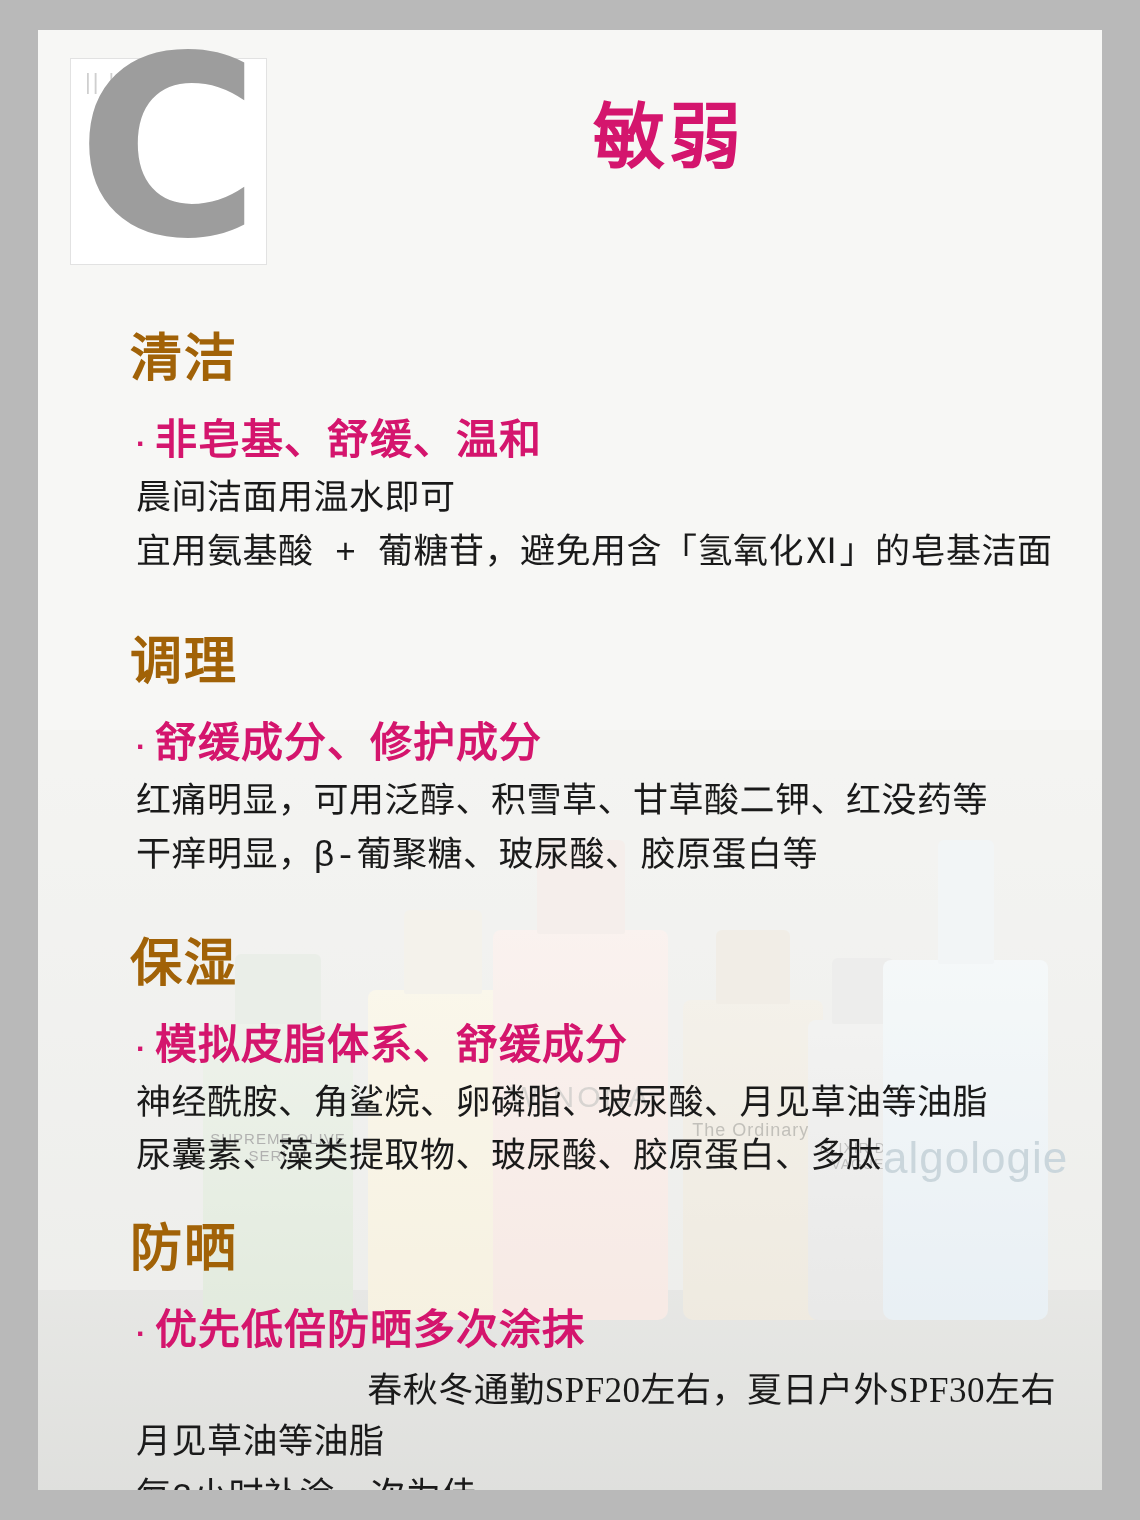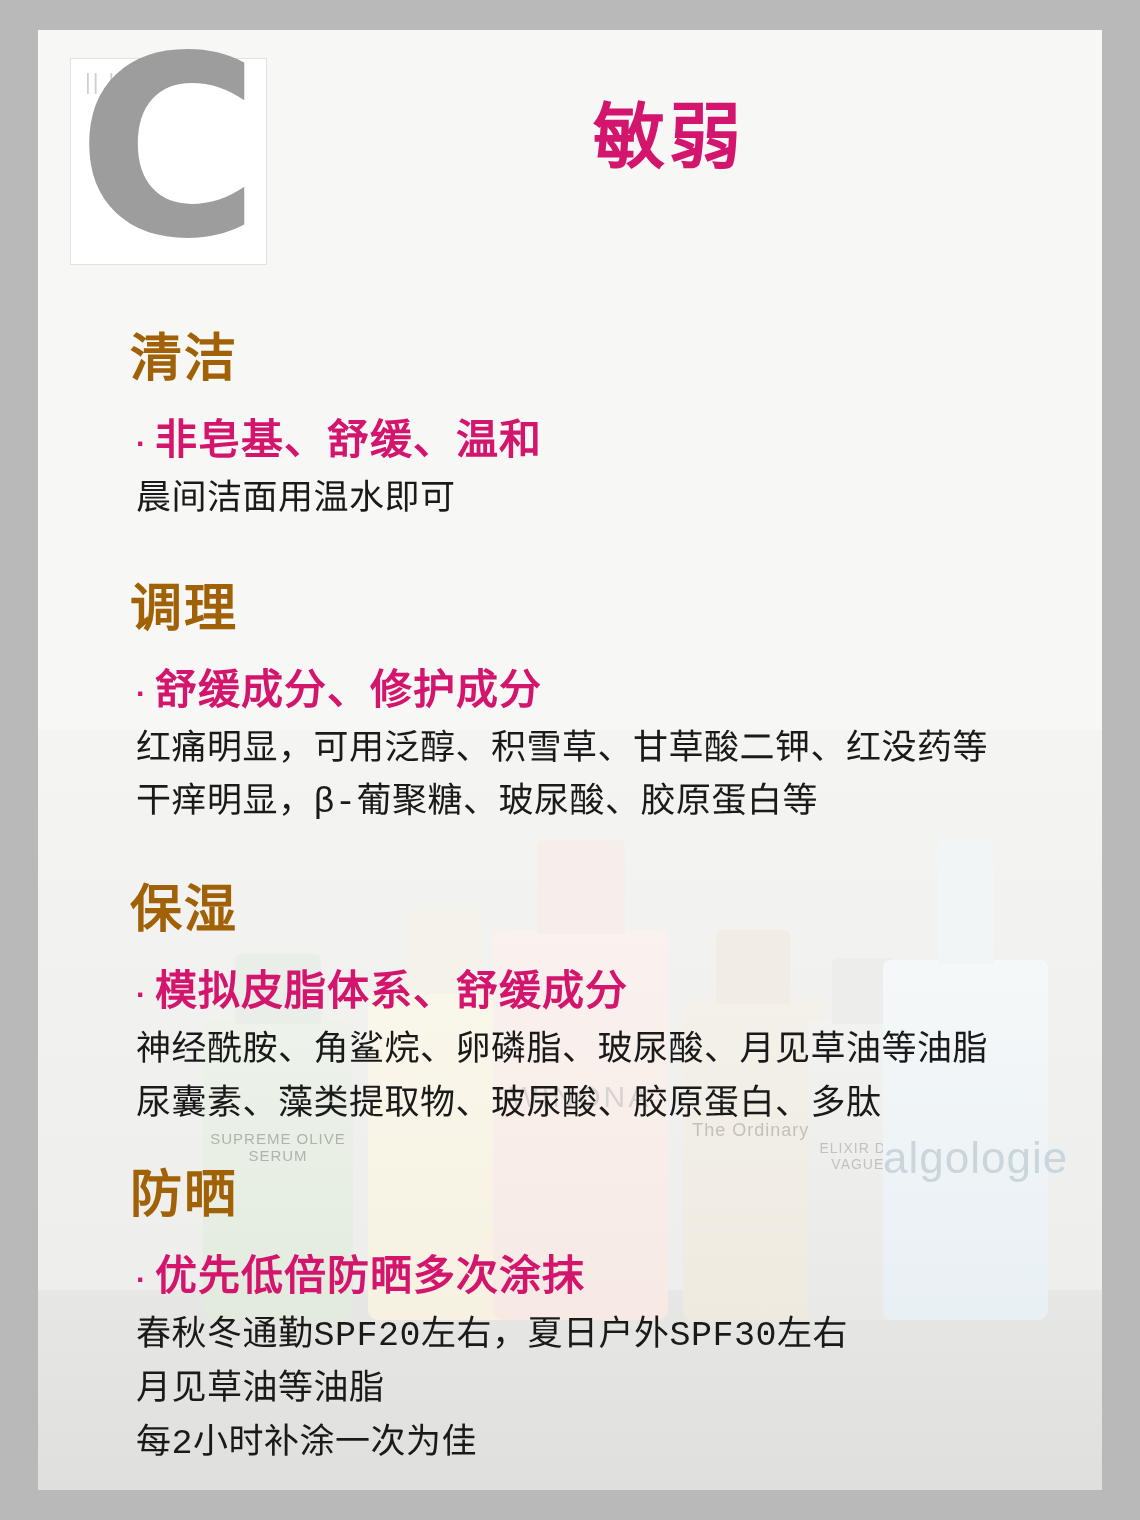--- a/index.html
+++ b/index.html
@@ -169,21 +169,22 @@
   }
   .sec-body {
     font-size: 35px;
     color: #1a1a1a;
     line-height: 1.42;
     margin: 0 0 4px 52px;
     letter-spacing: 0.5px;
     font-family: Liberation Mono, monospace;
   }
   .sec-body.mono {
-    font-family: Liberation Mono, monospace;
+    font-family: Liberation Serif, serif;
+    text-align: right;
   }
   .s-clean .sec-title { margin-top: 56px; }
   .s-tone .sec-title { margin-top: 40px; }
   .s-moist .sec-title { margin-top: 38px; }
   .s-sun .sec-title { margin-top: 22px; }
 </style>
 </head>
 <body>
 
 <div class="poster">
@@ -229,20 +230,21 @@
 
     <div class="sections">
 
       <div class="section s-clean">
         <div class="sec-title">清洁</div>
         <div class="sec-lead">
           <span class="bullet-dot">·</span>
           <span>非皂基、舒缓、温和</span>
         </div>
         <div class="sec-body">晨间洁面用温水即可</div>
+        <div class="sec-body">宜用氨基酸 + 葡糖苷，避免用含「氢氧化Ⅺ」的皂基洁面</div>
       </div>
 
       <div class="section s-tone">
         <div class="sec-title">调理</div>
         <div class="sec-lead">
           <span class="bullet-dot">·</span>
           <span>舒缓成分、修护成分</span>
         </div>
         <div class="sec-body">红痛明显，可用泛醇、积雪草、甘草酸二钾、红没药等</div>
         <div class="sec-body">干痒明显，β-葡聚糖、玻尿酸、胶原蛋白等</div>

